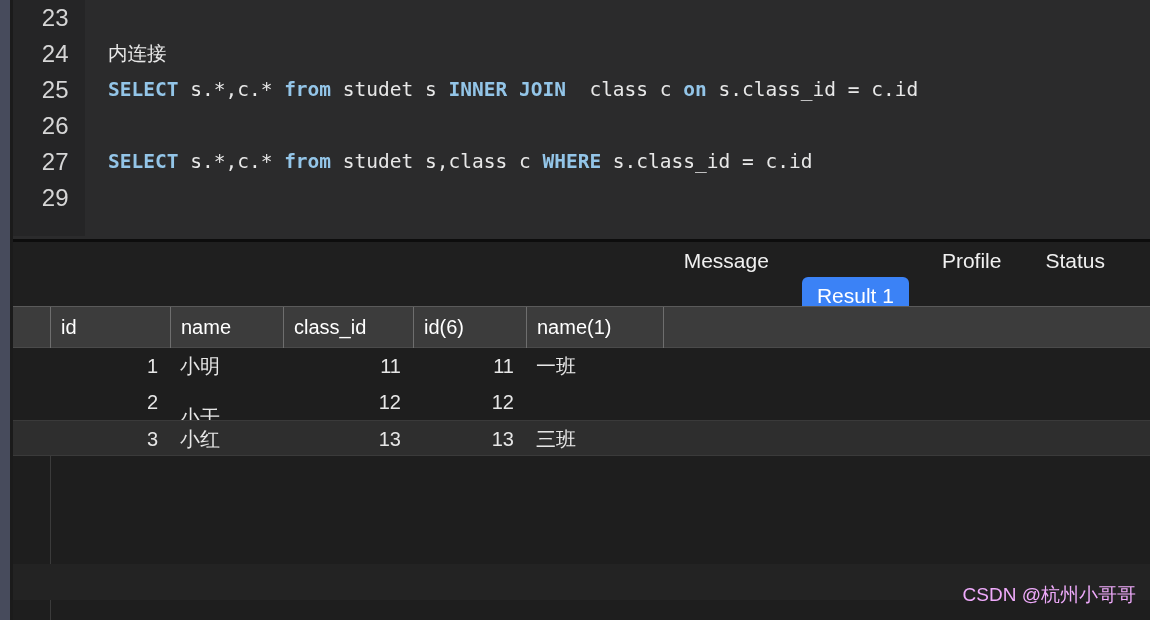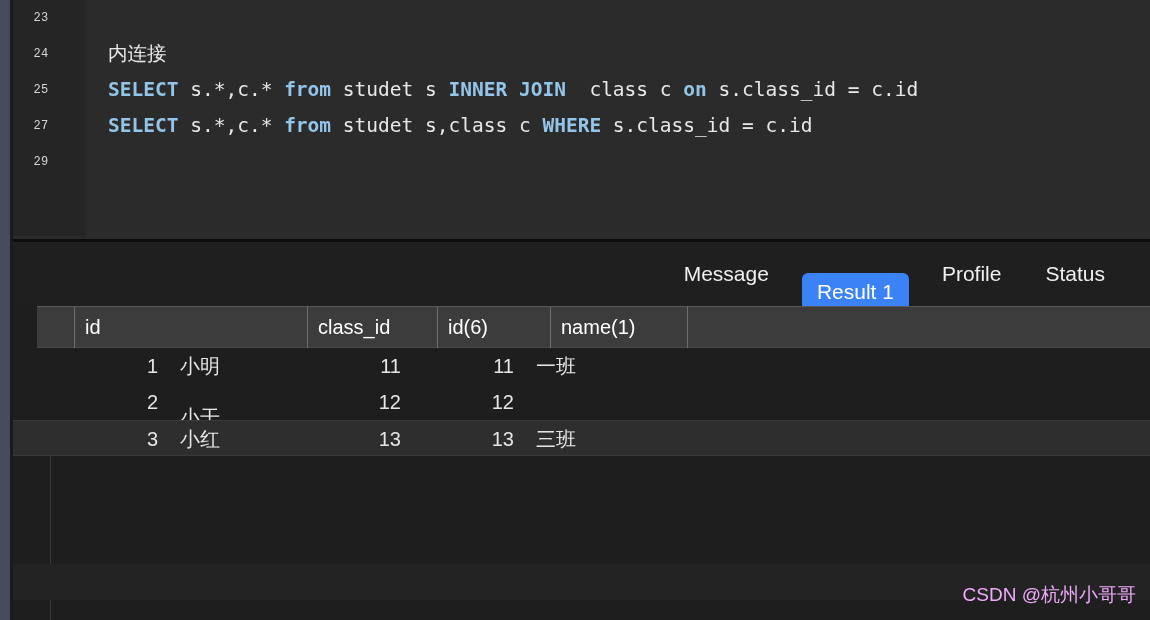--- a/index.html
+++ b/index.html
@@ -69,24 +69,24 @@
     position: relative;
     height: 36px;
     line-height: 36px;
     white-space: pre;
   }
   .ln {
     position: absolute;
     left: 0;
     top: 0;
     width: 56px;
-    text-align: center;
+    text-align: right;
     color: #d6d6d6;
-    font-family: Liberation Mono, monospace;
-    font-size: 12px;
+    font-family: Liberation Sans, sans-serif;
+    font-size: 24px;
     letter-spacing: 0.3px;
   }
   .code-text {
     position: absolute;
     left: 95px;
     top: 0;
     color: #e8e8e8;
     font-family: "DejaVu Sans Mono", "Liberation Mono", monospace;
     font-size: 19.5px;
     white-space: pre;
@@ -127,21 +127,21 @@
 
   
   .tabbar {
     position: absolute;
     left: 0;
     top: 0;
     width: 1137px;
     height: 64px;
     background: #1f1f1f;
     display: flex;
-    align-items: center;
+    align-items: flex-start;
     justify-content: flex-end;
     padding-right: 34px;
     box-sizing: border-box;
   }
   .tab {
     color: #f0f0f0;
     font-size: 21px;
     margin-left: 22px;
     padding: 7px 11px;
     border-radius: 6px;
@@ -164,21 +164,20 @@
     height: 314px;
     background: #1e1e1e;
   }
   .grid-header {
     position: relative;
     height: 42px;
     background: #3c3c3c;
     border-top: 1px solid #5a5a5a;
     border-bottom: 1px solid #4a4a4a;
     box-sizing: border-box;
-    margin-left: 24px;
   }
   .hcell {
     position: absolute;
     top: 0;
     height: 41px;
     line-height: 41px;
     color: #ffffff;
     font-size: 20px;
     padding-left: 10px;
     box-sizing: border-box;
@@ -259,20 +258,21 @@
 
   <div class="left-strip"></div>
   <div class="left-strip-edge"></div>
 
   <div class="editor">
     <div class="editor-gutter"></div>
     <div class="code-lines" id="code-lines">
         <div class="code-line"><span class="ln">23</span><span class="code-text"></span></div>
         <div class="code-line"><span class="ln">24</span><span class="code-text"><span>内连接</span></span></div>
         <div class="code-line"><span class="ln">25</span><span class="code-text"><span class="kw">SELECT</span><span> s.*,c.* </span><span class="kw">from</span><span> studet s </span><span class="kw">INNER JOIN</span><span>  class c </span><span class="kw">on</span><span> s.class_id = c.id</span></span></div>
+        <div class="code-line"><span class="ln">26</span><span class="code-text"></span></div>
         <div class="code-line"><span class="ln">27</span><span class="code-text"><span class="kw">SELECT</span><span> s.*,c.* </span><span class="kw">from</span><span> studet s,class c </span><span class="kw">WHERE</span><span> s.class_id = c.id</span></span></div>
         <div class="code-line"><span class="ln">29</span><span class="code-text"></span></div>
       </div>
     <div class="editor-bottom-fade"></div>
   </div>
 
   <div class="panel-divider"></div>
 
   <div class="results">
 
@@ -280,20 +280,21 @@
         <div class="tab">Message</div>
         <div class="tab active">Result 1</div>
         <div class="tab">Profile</div>
         <div class="tab">Status</div>
       </div>
 
     <div class="grid">
       <div class="grid-header" id="grid-header">
           <div class="hcell gutter-h" style="left: 0px; width: 37px;"></div>
           <div class="hcell" style="left: 37px; width: 120px;">id</div>
+          <div class="hcell" style="left: 157px; width: 113px;">name</div>
           <div class="hcell" style="left: 270px; width: 130px;">class_id</div>
           <div class="hcell" style="left: 400px; width: 113px;">id(6)</div>
           <div class="hcell" style="left: 513px; width: 137px;">name(1)</div>
           <div class="hcell" style="left: 650px; width: 487px;"></div>
         </div>
       <div class="grid-body" id="grid-body">
           <div class="vline gutter" style="left: 37px;"></div>
           <div class="row" style="position: absolute; left: 0px; top: 0px; width: 1137px;">
             <div class="cell rowgutter" style="left: 0px; width: 37px;"></div>
             <div class="cell num" style="left: 37px; width: 120px;">1</div>

